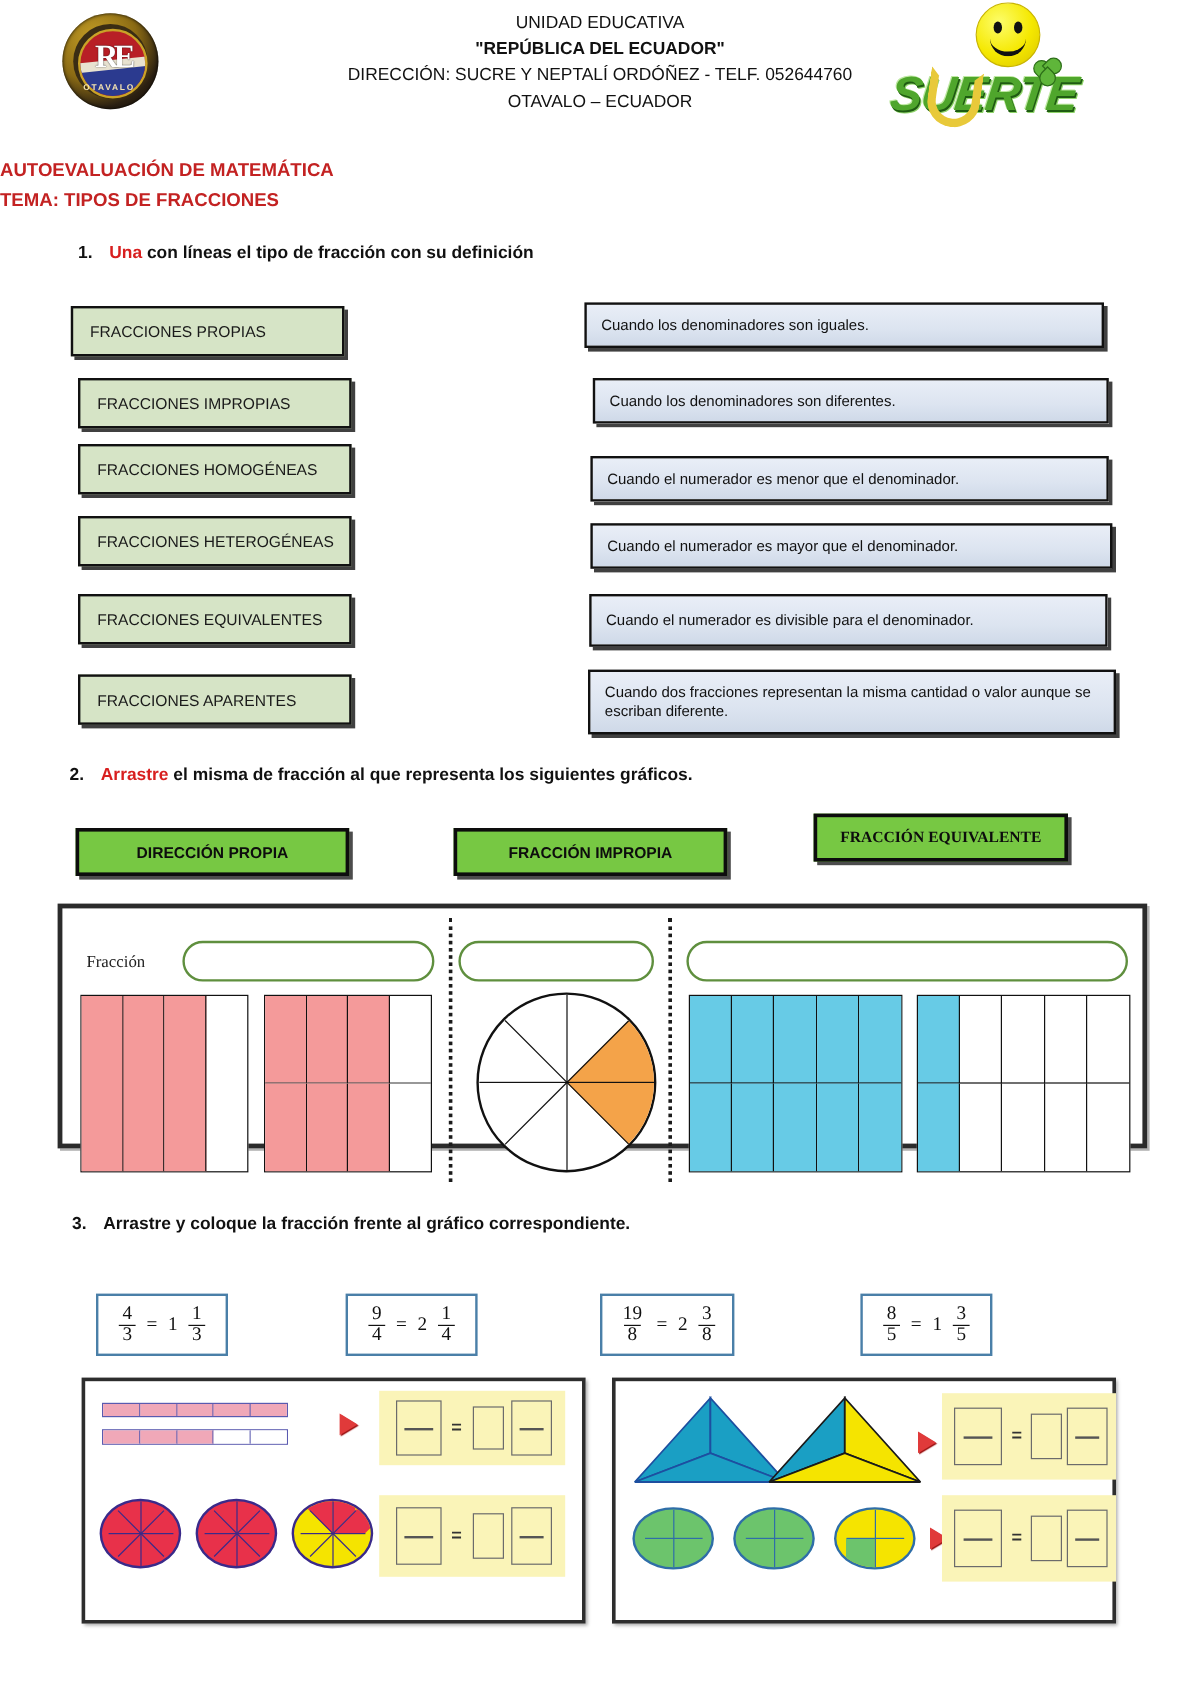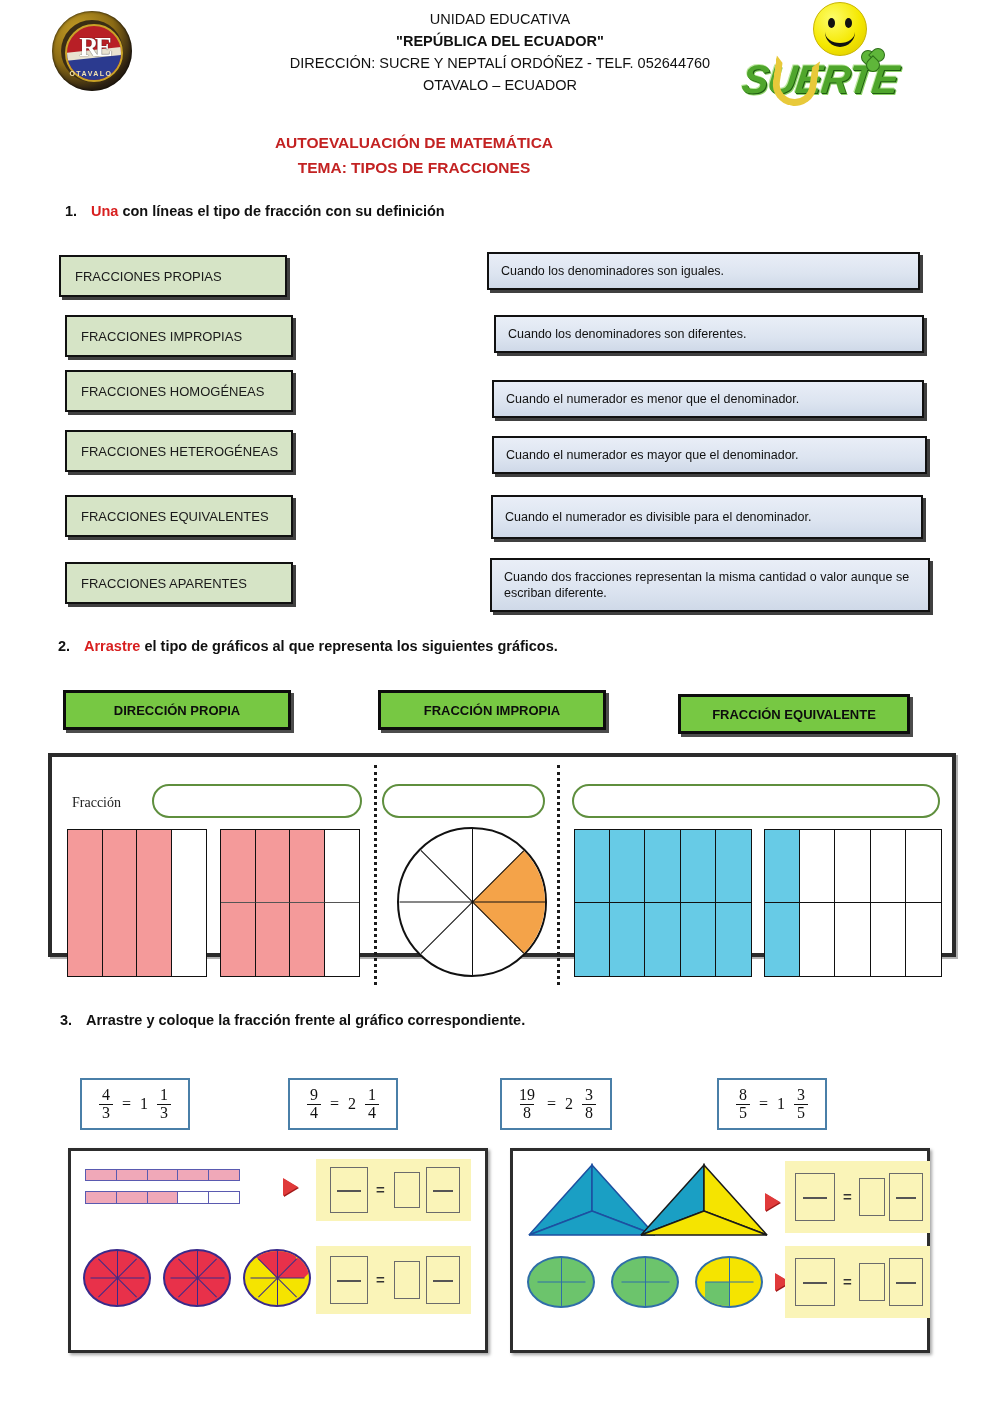--- a/index.html
+++ b/index.html
@@ -46,21 +46,21 @@
       border:7px solid #e8c93a;border-top-color:transparent;border-radius:0 0 22px 22px;
       transform:rotate(8deg);}
   .clover{position:absolute;left:146px;top:46px;width:24px;height:24px;}
   .clover i{position:absolute;width:12px;height:12px;border-radius:50% 50% 50% 0;
       background:#5fb63a;border:1px solid #2c6e18;}
   .clover i:nth-child(1){left:0;top:2px;transform:rotate(-45deg);}
   .clover i:nth-child(2){left:10px;top:0px;transform:rotate(45deg);}
   .clover i:nth-child(3){left:5px;top:10px;transform:rotate(135deg);}
 
   
-  .title-block{position:absolute;left:0;top:130px;width:828px;text-align:center;
+  .title-block{position:absolute;left:0;top:130px;width:828px;
       color:#c32222;font-weight:bold;font-size:15.5px;line-height:25px;}
 
   
   .qhead{position:absolute;font-weight:bold;font-size:14.5px;color:#111;}
   .qhead .num{display:inline-block;width:26px;}
   .qhead .red{color:#d81f1f;text-align:center;}
 
   
   .term-box{position:absolute;width:228px;height:42px;background:#d6e4c6;
       border:2.5px solid #111;box-shadow:3px 3px 0 rgba(0,0,0,.75);
@@ -216,30 +216,30 @@
   </div>
 <div class="def-box" style="left:491px;top:495px;width:432px;height:44px;">
     <span>Cuando el numerador es divisible para el denominador.</span>
   </div>
 <div class="def-box" style="left:490px;top:558px;width:440px;height:54px;">
     <span>Cuando dos fracciones representan la misma cantidad o valor aunque se escriban diferente.</span>
   </div>
 
 <div class="qhead" style="left:58px;top:638px;">
   <span class="num">2.</span><span class="red">Arrastre</span>
-  <span>el tipo de gráficos al que representa los siguientes gráficos.</span>
+  <span>el misma de fracción al que representa los siguientes gráficos.</span>
 </div>
 
 <div class="drag-label" style="left:63px;top:690px;width:228px;">
     <span>DIRECCIÓN PROPIA</span>
   </div>
 <div class="drag-label" style="left:378px;top:690px;width:228px;">
     <span>FRACCIÓN IMPROPIA</span>
   </div>
-<div class="drag-label" style="left:678px;top:694px;width:232px;">
+<div class="drag-label" style="left:678px;top:678px;width:212px;font-family:Liberation Serif, serif;">
     <span>FRACCIÓN EQUIVALENTE</span>
   </div>
 
 <div class="panel2">
   <div class="frac-label">Fracción</div>
 
   <div class="drop-slot" style="left:100px;top:27px;width:210px;"></div>
   <div class="drop-slot" style="left:330px;top:27px;width:163px;"></div>
   <div class="drop-slot" style="left:520px;top:27px;width:368px;"></div>
 

